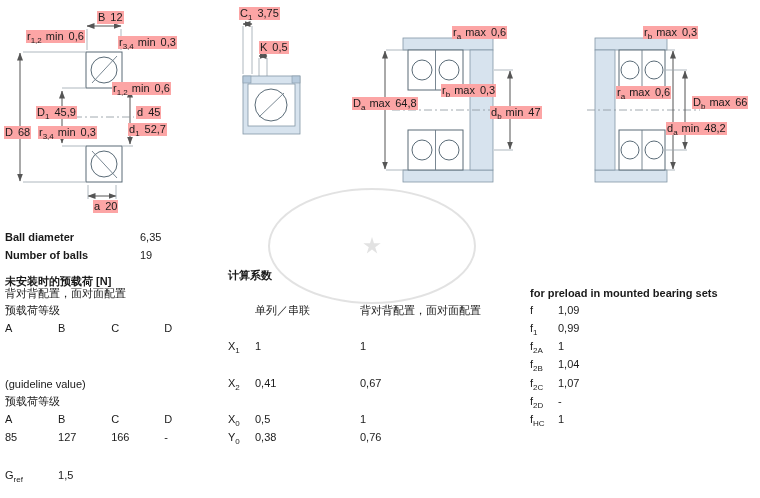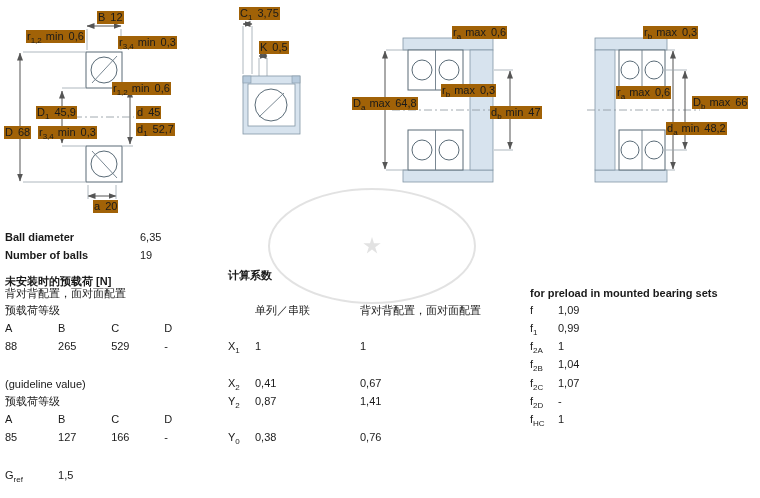--- a/index.html
+++ b/index.html
@@ -1,21 +1,21 @@
 <!DOCTYPE html>
 <html><head>
 <meta charset="utf-8">
 <style>
   *{margin:0;padding:0;box-sizing:border-box}
   html,body{background:#fff}
   .page{position:relative;width:760px;height:498px;background:#fff;overflow:hidden;
         font-family:"Liberation Sans","DejaVu Sans",sans-serif;font-size:11px;color:#1a1a1a}
   .page svg{position:absolute}
   .lbl,.dim{position:absolute;white-space:nowrap;line-height:13px}
-  .dim{background:#a16207;padding:0 1px}
+  .dim{background:#fca5a5;padding:0 1px}
   sub{font-size:8px;line-height:0}
   .dim .mid:not(:empty){margin-left:4px}
   .dim .val:not(:empty){margin-left:5px}
   .b{font-weight:bold}
   .lrow,.frow,.prow{position:absolute;white-space:nowrap}
   .lrow{left:5px}
   .cell{display:inline-block;width:50px}
   .frow{left:228px}
   .fsym{display:inline-block;width:27px}
   .fv1{display:inline-block;width:105px}
@@ -139,21 +139,21 @@
   <div class="stamp"></div>
 
   <span class="dim" style="left:97px;top:11px"><span class="sy">B</span><sub></sub><span class="mid"></span><span class="val">12</span></span>
   <span class="dim" style="left:26px;top:30px"><span class="sy">r</span><sub>1,2</sub><span class="mid">min</span><span class="val">0,6</span></span>
   <span class="dim" style="left:118px;top:36px"><span class="sy">r</span><sub>3,4</sub><span class="mid">min</span><span class="val">0,3</span></span>
   <span class="dim" style="left:112px;top:82px"><span class="sy">r</span><sub>1,2</sub><span class="mid">min</span><span class="val">0,6</span></span>
   <span class="dim" style="left:36px;top:106px"><span class="sy">D</span><sub>1</sub><span class="mid"></span><span class="val">45,9</span></span>
   <span class="dim" style="left:136px;top:106px"><span class="sy">d</span><sub></sub><span class="mid"></span><span class="val">45</span></span>
   <span class="dim" style="left:4px;top:126px"><span class="sy">D</span><sub></sub><span class="mid"></span><span class="val">68</span></span>
   <span class="dim" style="left:38px;top:126px"><span class="sy">r</span><sub>3,4</sub><span class="mid">min</span><span class="val">0,3</span></span>
-  <span class="dim" style="left:136px;top:123px"><span class="sy">d</span><sub>1</sub><span class="mid"></span><span class="val">52,7</span></span>
+  <span class="dim" style="left:128px;top:123px"><span class="sy">d</span><sub>1</sub><span class="mid"></span><span class="val">52,7</span></span>
   <span class="dim" style="left:93px;top:200px"><span class="sy">a</span><sub></sub><span class="mid"></span><span class="val">20</span></span>
 
   <span class="dim" style="left:239px;top:7px"><span class="sy">C</span><sub>1</sub><span class="mid"></span><span class="val">3,75</span></span>
   <span class="dim" style="left:259px;top:41px"><span class="sy">K</span><sub></sub><span class="mid"></span><span class="val">0,5</span></span>
 
   <span class="dim" style="left:452px;top:26px"><span class="sy">r</span><sub>a</sub><span class="mid">max</span><span class="val">0,6</span></span>
   <span class="dim" style="left:352px;top:97px"><span class="sy">D</span><sub>a</sub><span class="mid">max</span><span class="val">64,8</span></span>
   <span class="dim" style="left:441px;top:84px"><span class="sy">r</span><sub>b</sub><span class="mid">max</span><span class="val">0,3</span></span>
   <span class="dim" style="left:490px;top:106px"><span class="sy">d</span><sub>b</sub><span class="mid">min</span><span class="val">47</span></span>
 
@@ -169,26 +169,20 @@
 
   <span class="lbl b" style="left:5px;top:275px">未安装时的预载荷 [N]</span>
   <span class="lbl" style="left:5px;top:287px">背对背配置，面对面配置</span>
   <span class="lbl" style="left:5px;top:304px">预载荷等级</span>
   <div class="lrow" style="top:322px">
     <span class="cell">A</span>
     <span class="cell">B</span>
     <span class="cell">C</span>
     <span class="cell">D</span>
   </div>
-  <div class="lrow" style="top:340px">
-    <span class="cell">88</span>
-    <span class="cell">265</span>
-    <span class="cell">529</span>
-    <span class="cell">-</span>
-  </div>
 
   <span class="lbl" style="left:5px;top:378px">(guideline value)</span>
   <span class="lbl" style="left:5px;top:395px">预载荷等级</span>
   <div class="lrow" style="top:413px">
     <span class="cell">A</span>
     <span class="cell">B</span>
     <span class="cell">C</span>
     <span class="cell">D</span>
   </div>
   <div class="lrow" style="top:431px">
@@ -202,21 +196,21 @@
     <span class="cell"><span>G</span><sub>ref</sub></span>
     <span>1,5</span>
   </div>
 
   <span class="lbl b" style="left:228px;top:269px">计算系数</span>
   <span class="lbl" style="left:255px;top:304px">单列／串联</span>
   <span class="lbl" style="left:360px;top:304px">背对背配置，面对面配置</span>
 
   <div class="frow" style="top:340px"><span class="fsym"><span>X</span><sub>1</sub></span><span class="fv1">1</span><span class="fv2">1</span></div>
   <div class="frow" style="top:377px"><span class="fsym"><span>X</span><sub>2</sub></span><span class="fv1">0,41</span><span class="fv2">0,67</span></div>
-  <div class="frow" style="top:395px"><span class="fsym"><span>Y</span><sub>2</sub></span><span class="fv1">0,87</span><span class="fv2">1,41</span></div>
+  <div class="frow" style="top:413px"><span class="fsym"><span>X</span><sub>0</sub></span><span class="fv1">0,5</span><span class="fv2">1</span></div>
   <div class="frow" style="top:431px"><span class="fsym"><span>Y</span><sub>0</sub></span><span class="fv1">0,38</span><span class="fv2">0,76</span></div>
 
   <span class="lbl b" style="left:530px;top:287px">for preload in mounted bearing sets</span>
 
   <div class="prow" style="top:304px"><span class="psym"><span>f</span><sub></sub></span><span>1,09</span></div>
   <div class="prow" style="top:322px"><span class="psym"><span>f</span><sub>1</sub></span><span>0,99</span></div>
   <div class="prow" style="top:340px"><span class="psym"><span>f</span><sub>2A</sub></span><span>1</span></div>
   <div class="prow" style="top:358px"><span class="psym"><span>f</span><sub>2B</sub></span><span>1,04</span></div>
   <div class="prow" style="top:377px"><span class="psym"><span>f</span><sub>2C</sub></span><span>1,07</span></div>
   <div class="prow" style="top:395px"><span class="psym"><span>f</span><sub>2D</sub></span><span>-</span></div>

